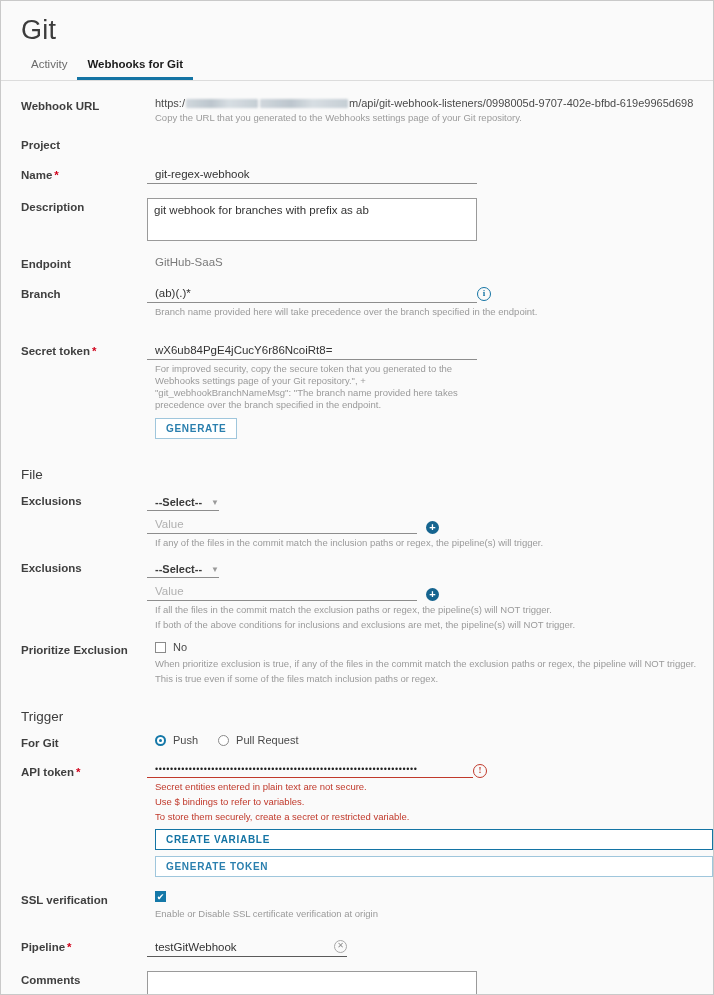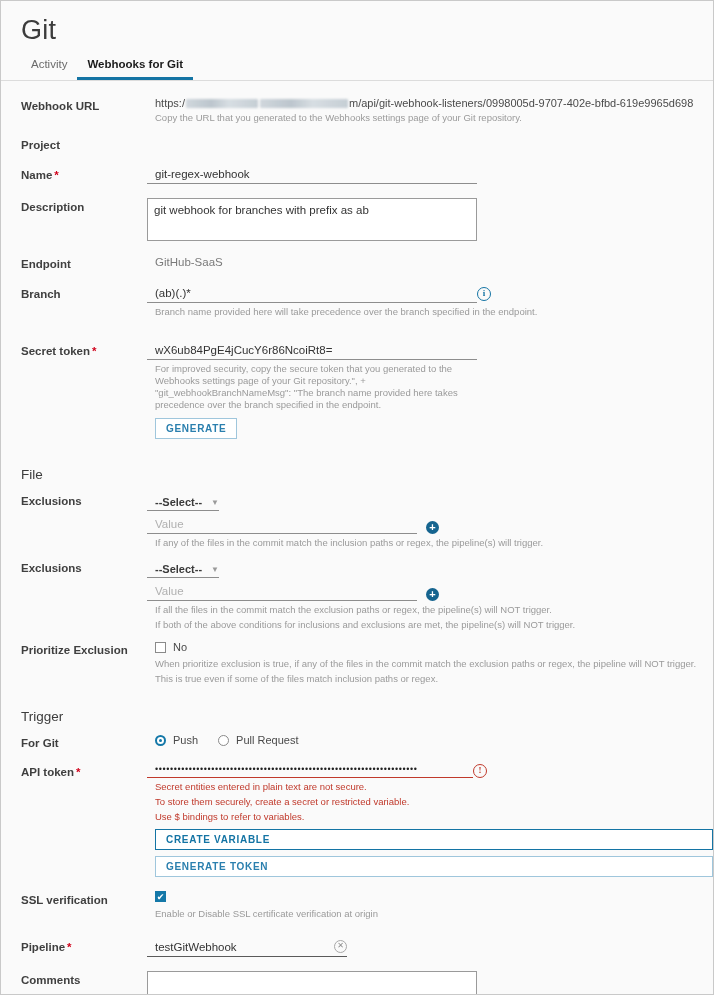--- a/index.html
+++ b/index.html
@@ -468,22 +468,22 @@
     <div class="row" style="margin-bottom:10px;">
       <div class="lbl">
         <span>API token</span><span class="req">*</span>
       </div>
       <div class="ctl">
         <div class="pw-wrap">
           <span class="pw">••••••••••••••••••••••••••••••••••••••••••••••••••••••••••••••••••••••</span>
           <span class="warn-ico">!</span>
         </div>
         <div class="err">Secret entities entered in plain text are not secure.</div>
+        <div class="err">Use $ bindings to refer to variables.</div>
         <div class="err">To store them securely, create a secret or restricted variable.</div>
-        <div class="err">Use $ bindings to refer to variables.</div>
         <div class="btn-stack" style="padding-left:8px;margin-top:5px;">
           <span class="btn-outline">CREATE VARIABLE</span>
           <span class="btn-outline light">GENERATE TOKEN</span>
         </div>
       </div>
     </div>
 
     <div class="row" style="margin-bottom:14px;margin-top:14px;">
       <div class="lbl">SSL verification</div>
       <div class="ctl">

